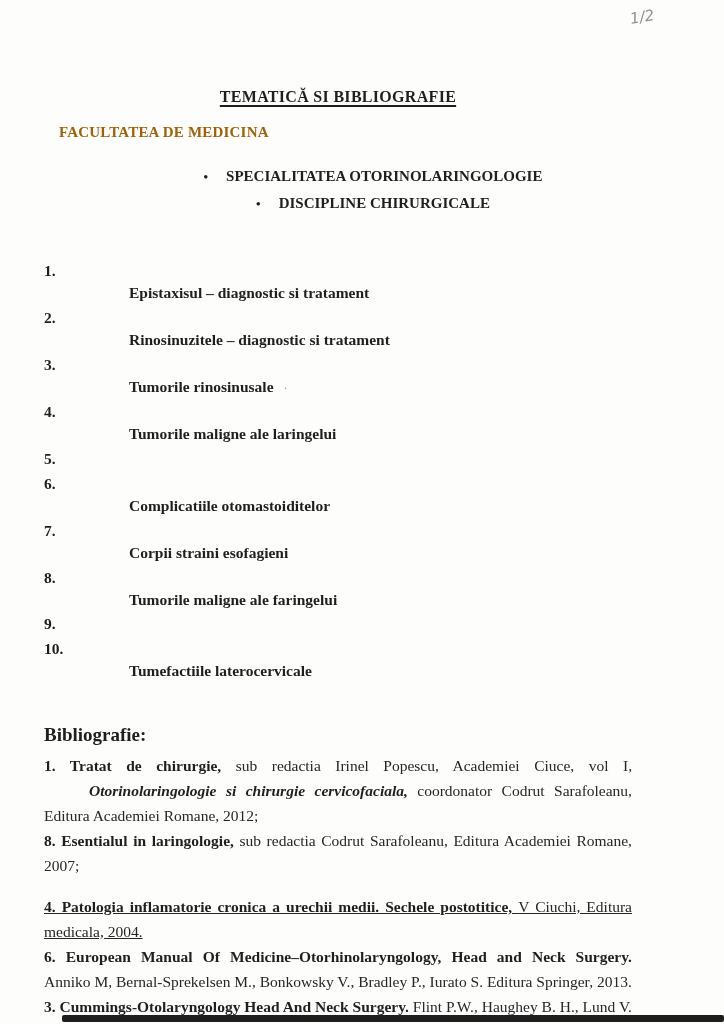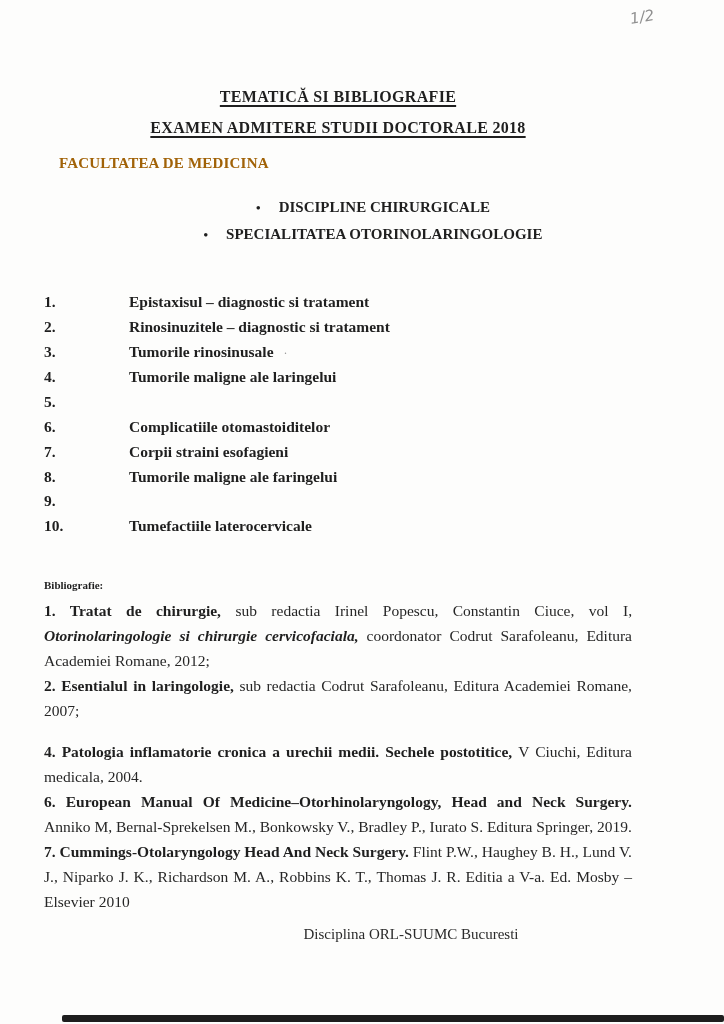--- a/index.html
+++ b/index.html
@@ -44,34 +44,34 @@
     letter-spacing: 0.2px;
     color: #a16207;
   }
   .bullet-block { margin-top: 22px; text-align: center; }
   .bullet-row { line-height: 26px; }
   .bullet-inner { display: inline-block; transform: translateX(35px); font-weight: bold; font-size: 15px; color: #1f1f1f; }
   .bullet-dot { display: inline-block; margin-right: 18px; font-size: 13px; }
   .topics { margin-top: 42px; }
   .topic-row { display: flex; line-height: 24.8px; font-weight: bold; font-size: 15.5px; color: #1f1f1f; }
   .topic-num { width: 85px; flex: 0 0 85px; }
-  .topic-text { flex: 1; }
+  .topic-text { flex: 1; margin-top: 22px; }
   .artifact-mark { color: #9a9a9a; font-weight: normal; margin-left: 10px; font-size: 12px; }
-  .bib-heading { margin-top: 40px; font-weight: bold; font-size: 11px; color: #1f1f1f; }
+  .bib-heading { margin-top: 40px; font-weight: bold; font-size: 19px; color: #1f1f1f; }
   .bib-list { margin-top: 7px; }
   .bib-entry {
     margin: 0;
     font-size: 15.5px;
     line-height: 25px;
     text-align: justify;
     color: #262626;
   }
-  .bib-entry.gap-before { margin-top: 16px; }
+  .bib-entry.gap-before { margin-top: 16px; text-decoration: underline; }
   .seg-bold { font-weight: bold; color: #1f1f1f; }
-  .seg-italic { font-style: italic; }
+  .seg-italic { font-style: italic; margin-left: 45px; }
   .footer {
     margin-top: 12px;
     text-align: center;
     font-size: 15px;
     color: #2a2a2a;
   }
   .footer-inner { display: inline-block; transform: translateX(73px); }
   .scan-bar {
     position: absolute;
     left: 62px;
@@ -86,28 +86,27 @@
 <body>
 
 <div class="page">
 
   <div class="handwritten">1/2</div>
 
   <div class="content">
 
     <div class="title-block">
       <span class="title-line">TEMATICĂ SI BIBLIOGRAFIE</span>
-      <span class="title-line">EXAMEN ADMITERE STUDII DOCTORALE 2018</span>
     </div>
 
     <div class="faculty">FACULTATEA DE MEDICINA</div>
 
     <div class="bullet-block">
+        <div class="bullet-row"><span class="bullet-inner"><span class="bullet-dot">•</span><span>SPECIALITATEA OTORINOLARINGOLOGIE</span></span></div>
         <div class="bullet-row"><span class="bullet-inner"><span class="bullet-dot">•</span><span>DISCIPLINE CHIRURGICALE</span></span></div>
-        <div class="bullet-row"><span class="bullet-inner"><span class="bullet-dot">•</span><span>SPECIALITATEA OTORINOLARINGOLOGIE</span></span></div>
       </div>
 
     <div class="topics">
         <div class="topic-row">
           <span class="topic-num">1.</span>
           <span class="topic-text">Epistaxisul – diagnostic si tratament</span>
         </div>
         <div class="topic-row">
           <span class="topic-num">2.</span>
           <span class="topic-text">Rinosinuzitele – diagnostic si tratament</span>
@@ -140,25 +139,25 @@
         </div>
         <div class="topic-row">
           <span class="topic-num">10.</span>
           <span class="topic-text">Tumefactiile laterocervicale</span>
         </div>
       </div>
 
     <div class="bib-heading">Bibliografie:</div>
 
     <div class="bib-list">
-        <p class="bib-entry"><span class="seg-bold ">1. Tratat de chirurgie, </span><span class="">sub redactia Irinel Popescu, Constantin Ciuce, vol I, </span><span class="seg-bold seg-italic">Otorinolaringologie si chirurgie cervicofaciala, </span><span class="">coordonator Codrut Sarafoleanu, Editura Academiei Romane, 2012;</span></p>
-        <p class="bib-entry"><span class="seg-bold ">2. Esentialul in laringologie, </span><span class="">sub redactia Codrut Sarafoleanu, Editura Academiei Romane, 2007;</span></p>
+        <p class="bib-entry"><span class="seg-bold ">1. Tratat de chirurgie, </span><span class="">sub redactia Irinel Popescu, Academiei Ciuce, vol I, </span><span class="seg-bold seg-italic">Otorinolaringologie si chirurgie cervicofaciala, </span><span class="">coordonator Codrut Sarafoleanu, Editura Academiei Romane, 2012;</span></p>
+        <p class="bib-entry"><span class="seg-bold ">8. Esentialul in laringologie, </span><span class="">sub redactia Codrut Sarafoleanu, Editura Academiei Romane, 2007;</span></p>
         <p class="bib-entry gap-before"><span class="seg-bold ">4. Patologia inflamatorie cronica a urechii medii. Sechele postotitice, </span><span class="">V Ciuchi, Editura medicala, 2004.</span></p>
-        <p class="bib-entry"><span class="seg-bold ">6. European Manual Of Medicine–Otorhinolaryngology, Head and Neck Surgery. </span><span class="">Anniko M, Bernal-Sprekelsen M., Bonkowsky V., Bradley P., Iurato S. Editura Springer, 2019.</span></p>
-        <p class="bib-entry"><span class="seg-bold ">7. Cummings-Otolaryngology Head And Neck Surgery. </span><span class="">Flint P.W., Haughey B. H., Lund V. J., Niparko J. K., Richardson M. A., Robbins K. T., Thomas J. R. Editia a V-a. Ed. Mosby – Elsevier 2010</span></p>
+        <p class="bib-entry"><span class="seg-bold ">6. European Manual Of Medicine–Otorhinolaryngology, Head and Neck Surgery. </span><span class="">Anniko M, Bernal-Sprekelsen M., Bonkowsky V., Bradley P., Iurato S. Editura Springer, 2013.</span></p>
+        <p class="bib-entry"><span class="seg-bold ">3. Cummings-Otolaryngology Head And Neck Surgery. </span><span class="">Flint P.W., Haughey B. H., Lund V. J., Niparko J. K., Richardson M. A., Robbins K. T., Thomas J. R. Editia a V-a. Ed. Mosby – Elsevier 2010</span></p>
       </div>
 
     <div class="footer">
       <span class="footer-inner">Disciplina ORL-SUUMC Bucuresti</span>
     </div>
 
   </div>
 
   <div class="scan-bar"></div>
 

